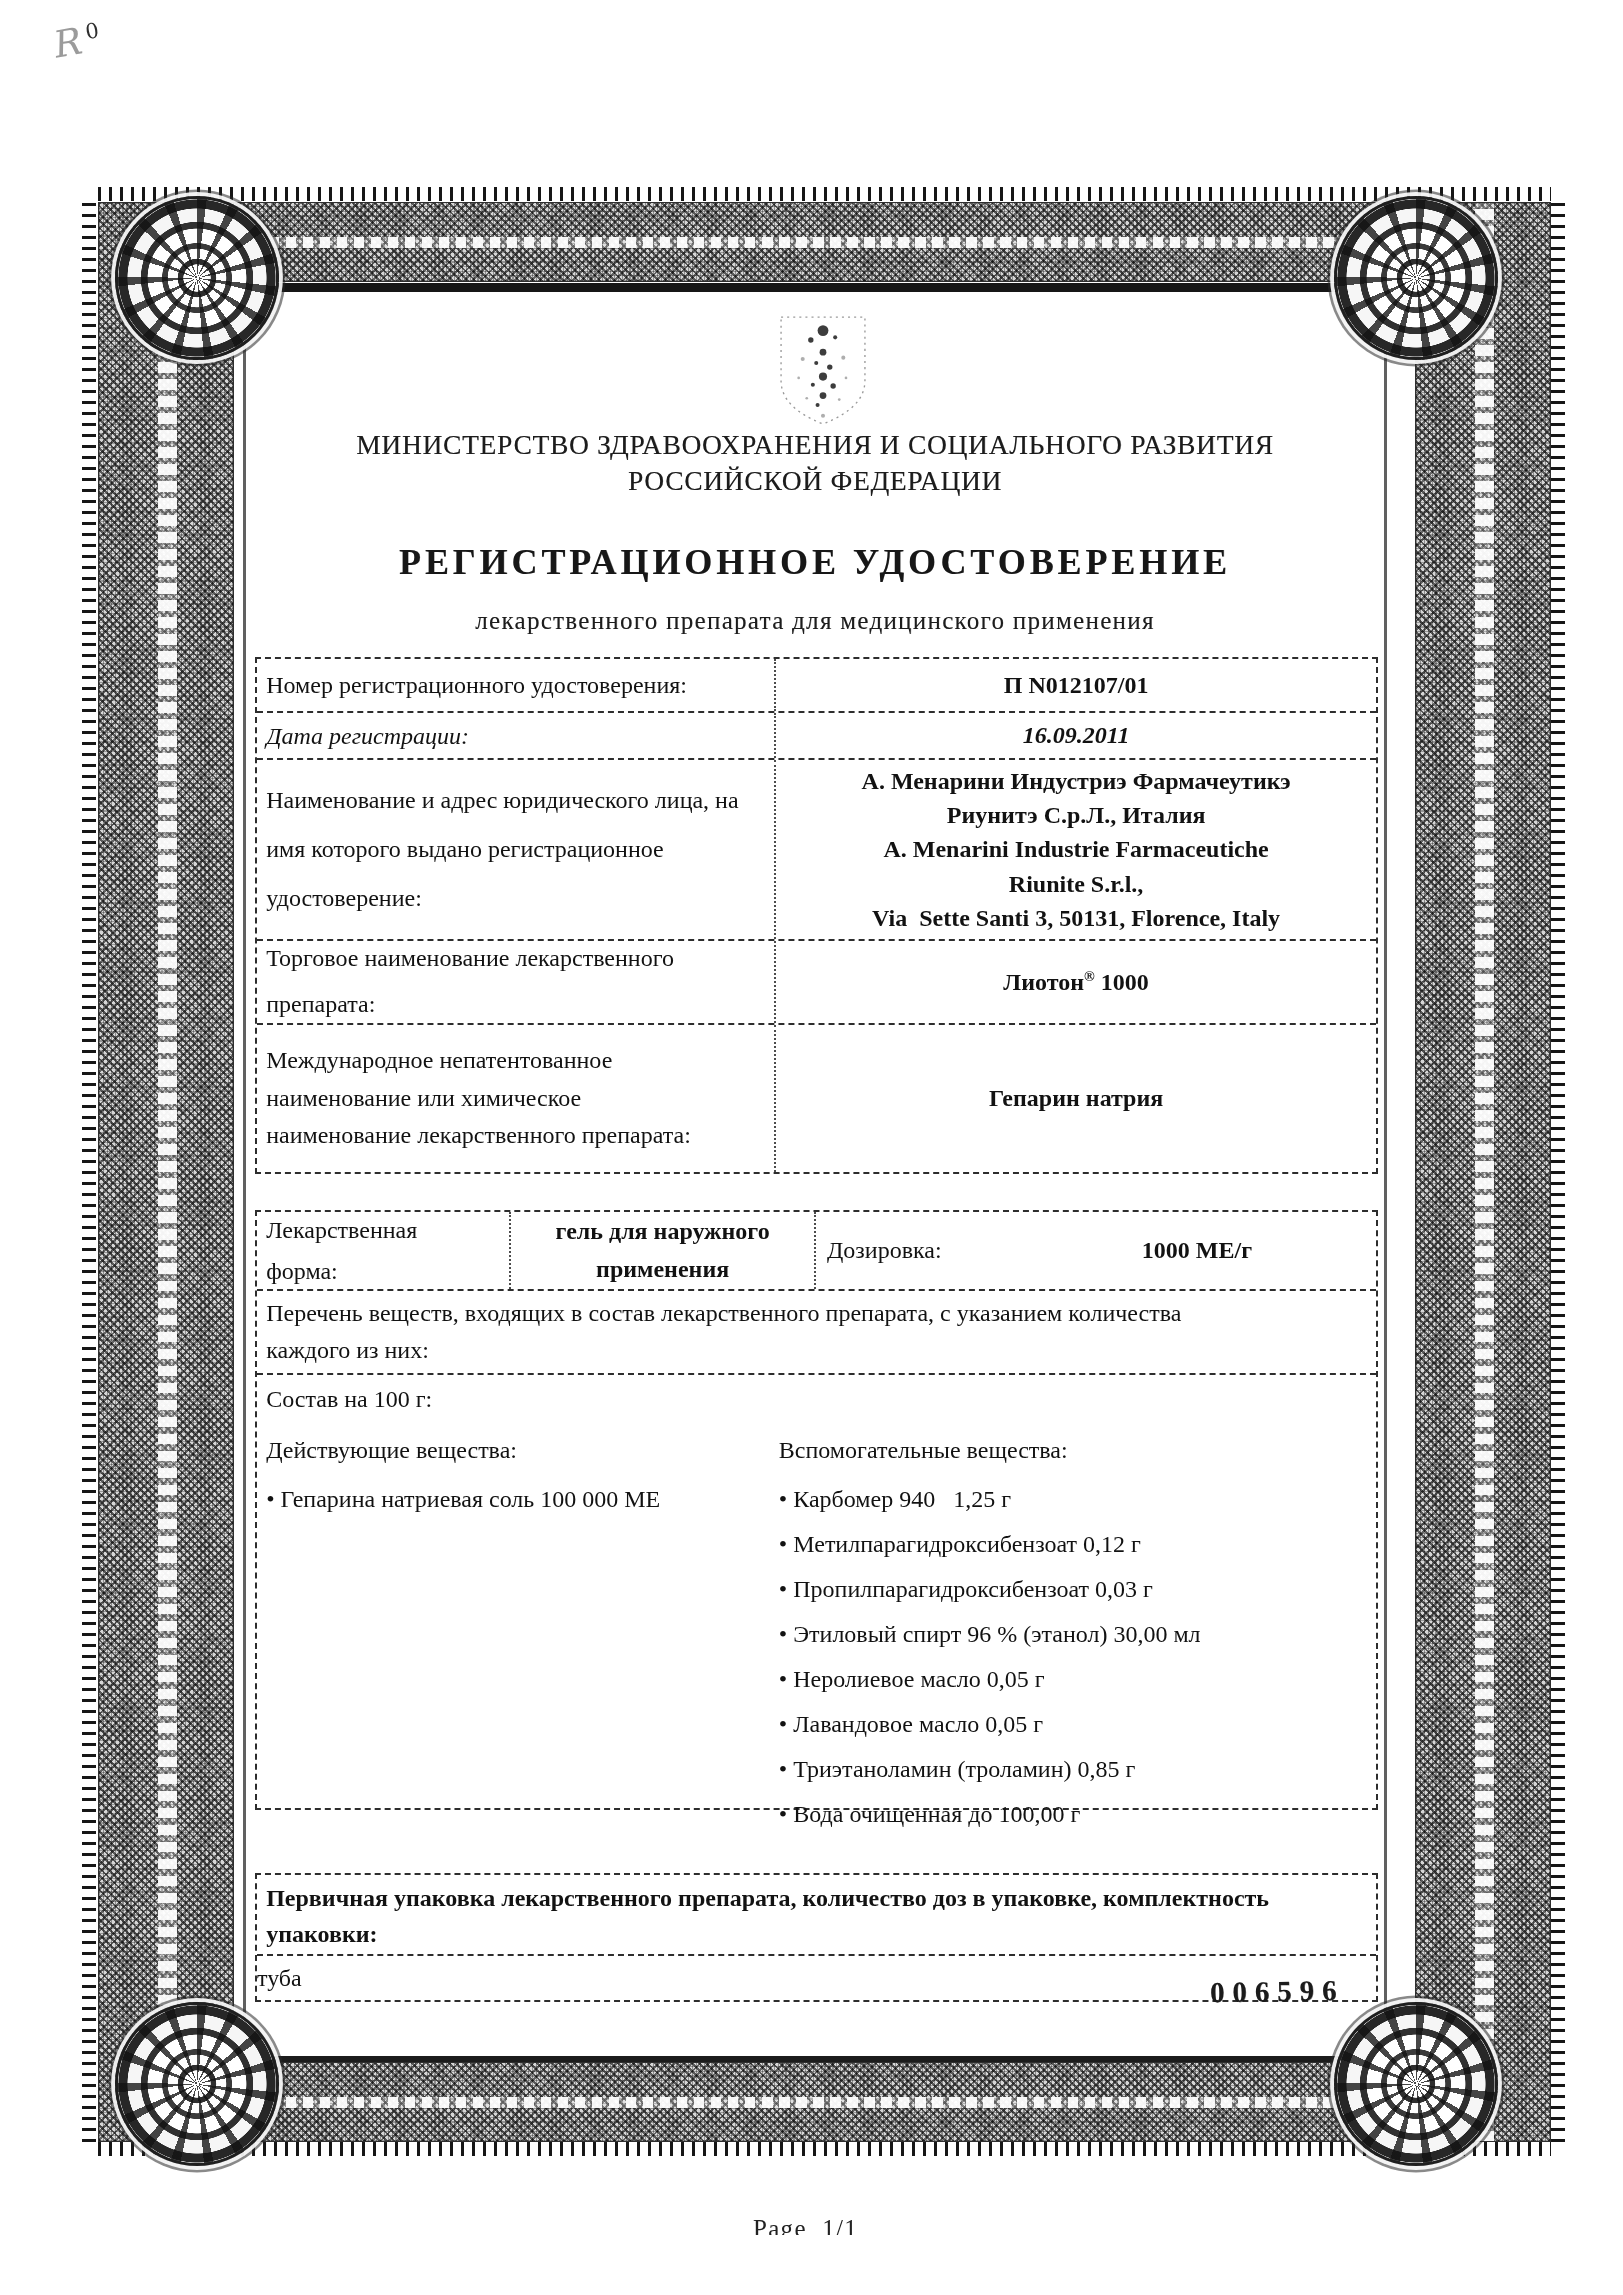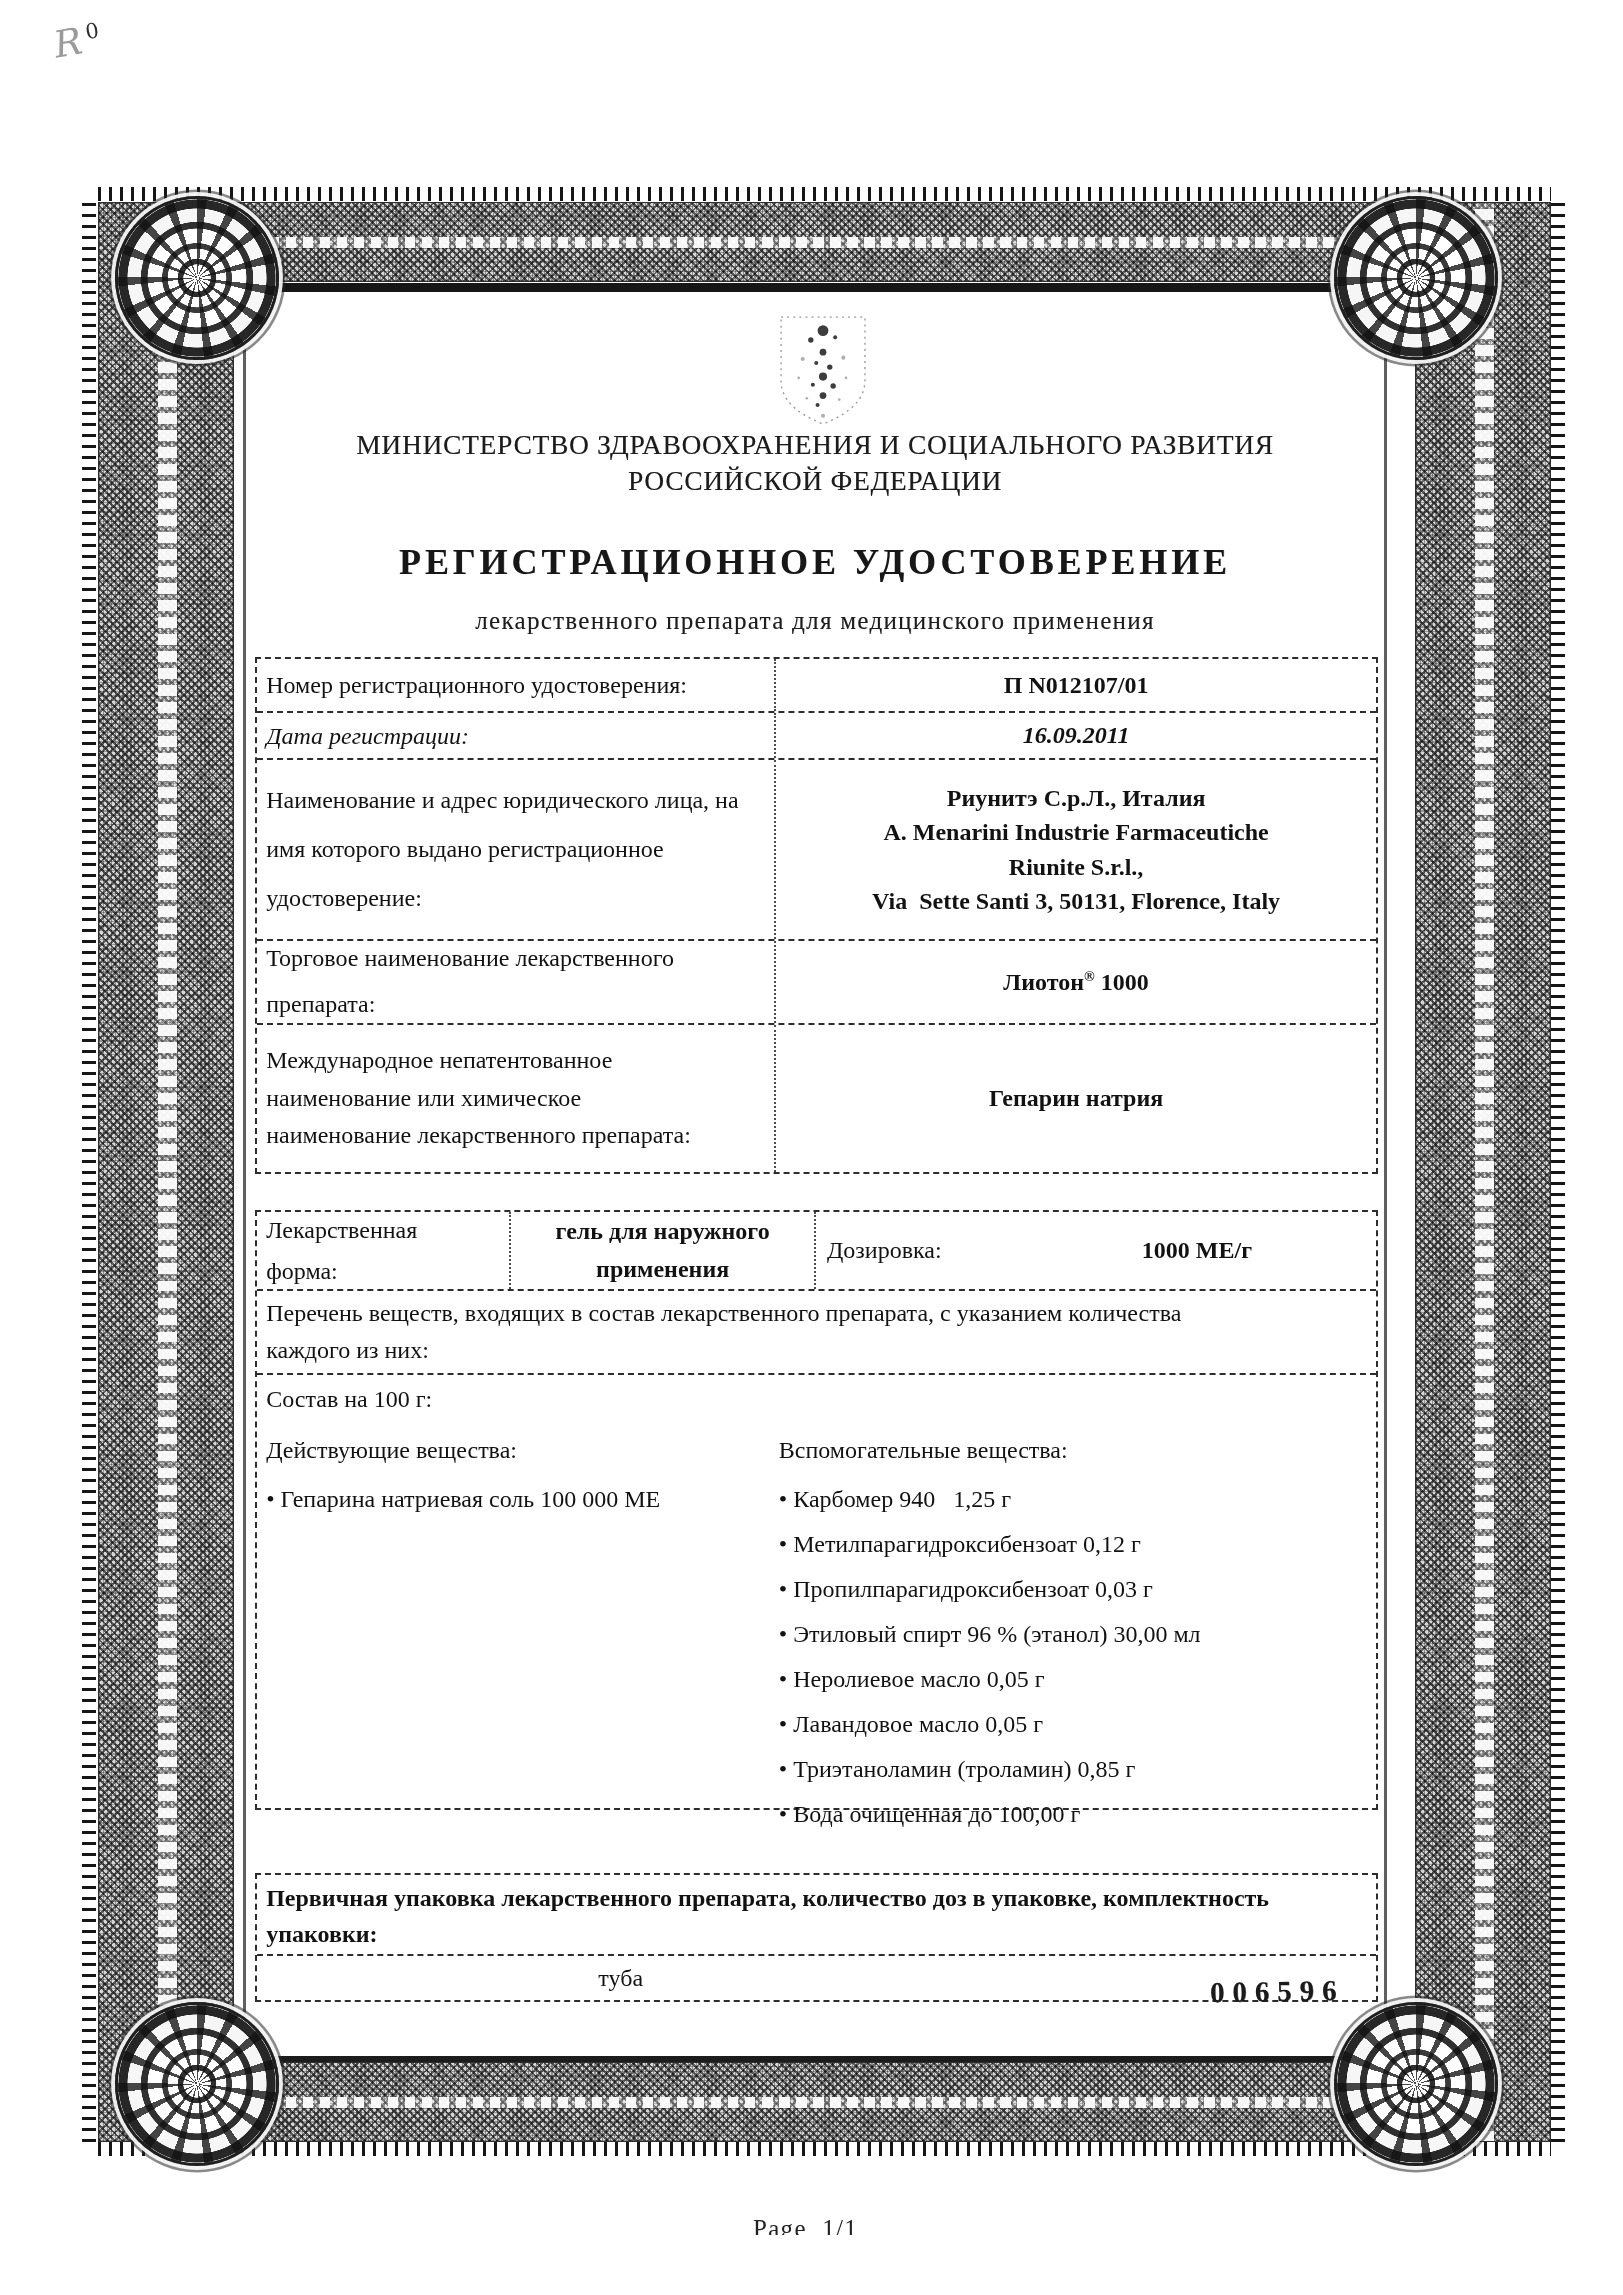--- a/index.html
+++ b/index.html
@@ -158,21 +158,21 @@
   .comp-h { margin-bottom: 19.6px; }
   .comp-col ul { list-style: none; }
   .comp-col li { line-height: 1.25; margin-bottom: 15px; }
   .comp-col li::before { content: "•\00a0"; }
 
   .tbl-pack { top: 1873px; }
   .pk-head { height: 79px; }
   .pk-head .full { width: 100%; padding: 6.5px 79px 3.9px 9.2px; line-height: 1.5; font-weight: bold; }
   .pk-row { height: 46px; }
   .pk-row .pk-lbl { width: 35%; border-right: 2px dotted #4c4c4c; padding-left: 9.2px; }
-  .pk-row .pk-val { width: 65%; text-align: center; }
+  .pk-row .pk-val { width: 65%; }
 
   
   .stamp-number {
     position: absolute; z-index: 4;
     left: 1210px; top: 1975px;
     font-size: 29px; font-weight: bold; letter-spacing: 7.9px;
     color: #1b1b1b; transform: rotate(-1deg);
     text-shadow: 0.4px 0.4px 0 rgba(0,0,0,.45);
   }
   .page-footer {
@@ -244,20 +244,21 @@
       <div class="cell lbl">Номер регистрационного удостоверения:</div>
       <div class="cell val">П N012107/01</div>
     </div>
     <div class="trow r2">
       <div class="cell lbl">Дата регистрации:</div>
       <div class="cell val">16.09.2011</div>
     </div>
     <div class="trow r3">
       <div class="cell lbl lh-wide">Наименование и адрес юридического лица, на имя которого выдано регистрационное удостоверение:</div>
       <div class="cell val vlines">
+        <div>А. Менарини Индустриэ Фармачеутикэ</div>
         <div>Риунитэ С.р.Л., Италия</div>
         <div>A. Menarini Industrie Farmaceutiche</div>
         <div>Riunite S.r.l.,</div>
         <div>Via&nbsp; Sette Santi 3, 50131, Florence, Italy</div>
       </div>
     </div>
     <div class="trow r4">
       <div class="cell lbl lh-med">Торговое наименование лекарственного препарата:</div>
       <div class="cell val">
         <div><span>Лиотон</span><sup class="regmark">®</sup><span>&nbsp;1000</span></div>

